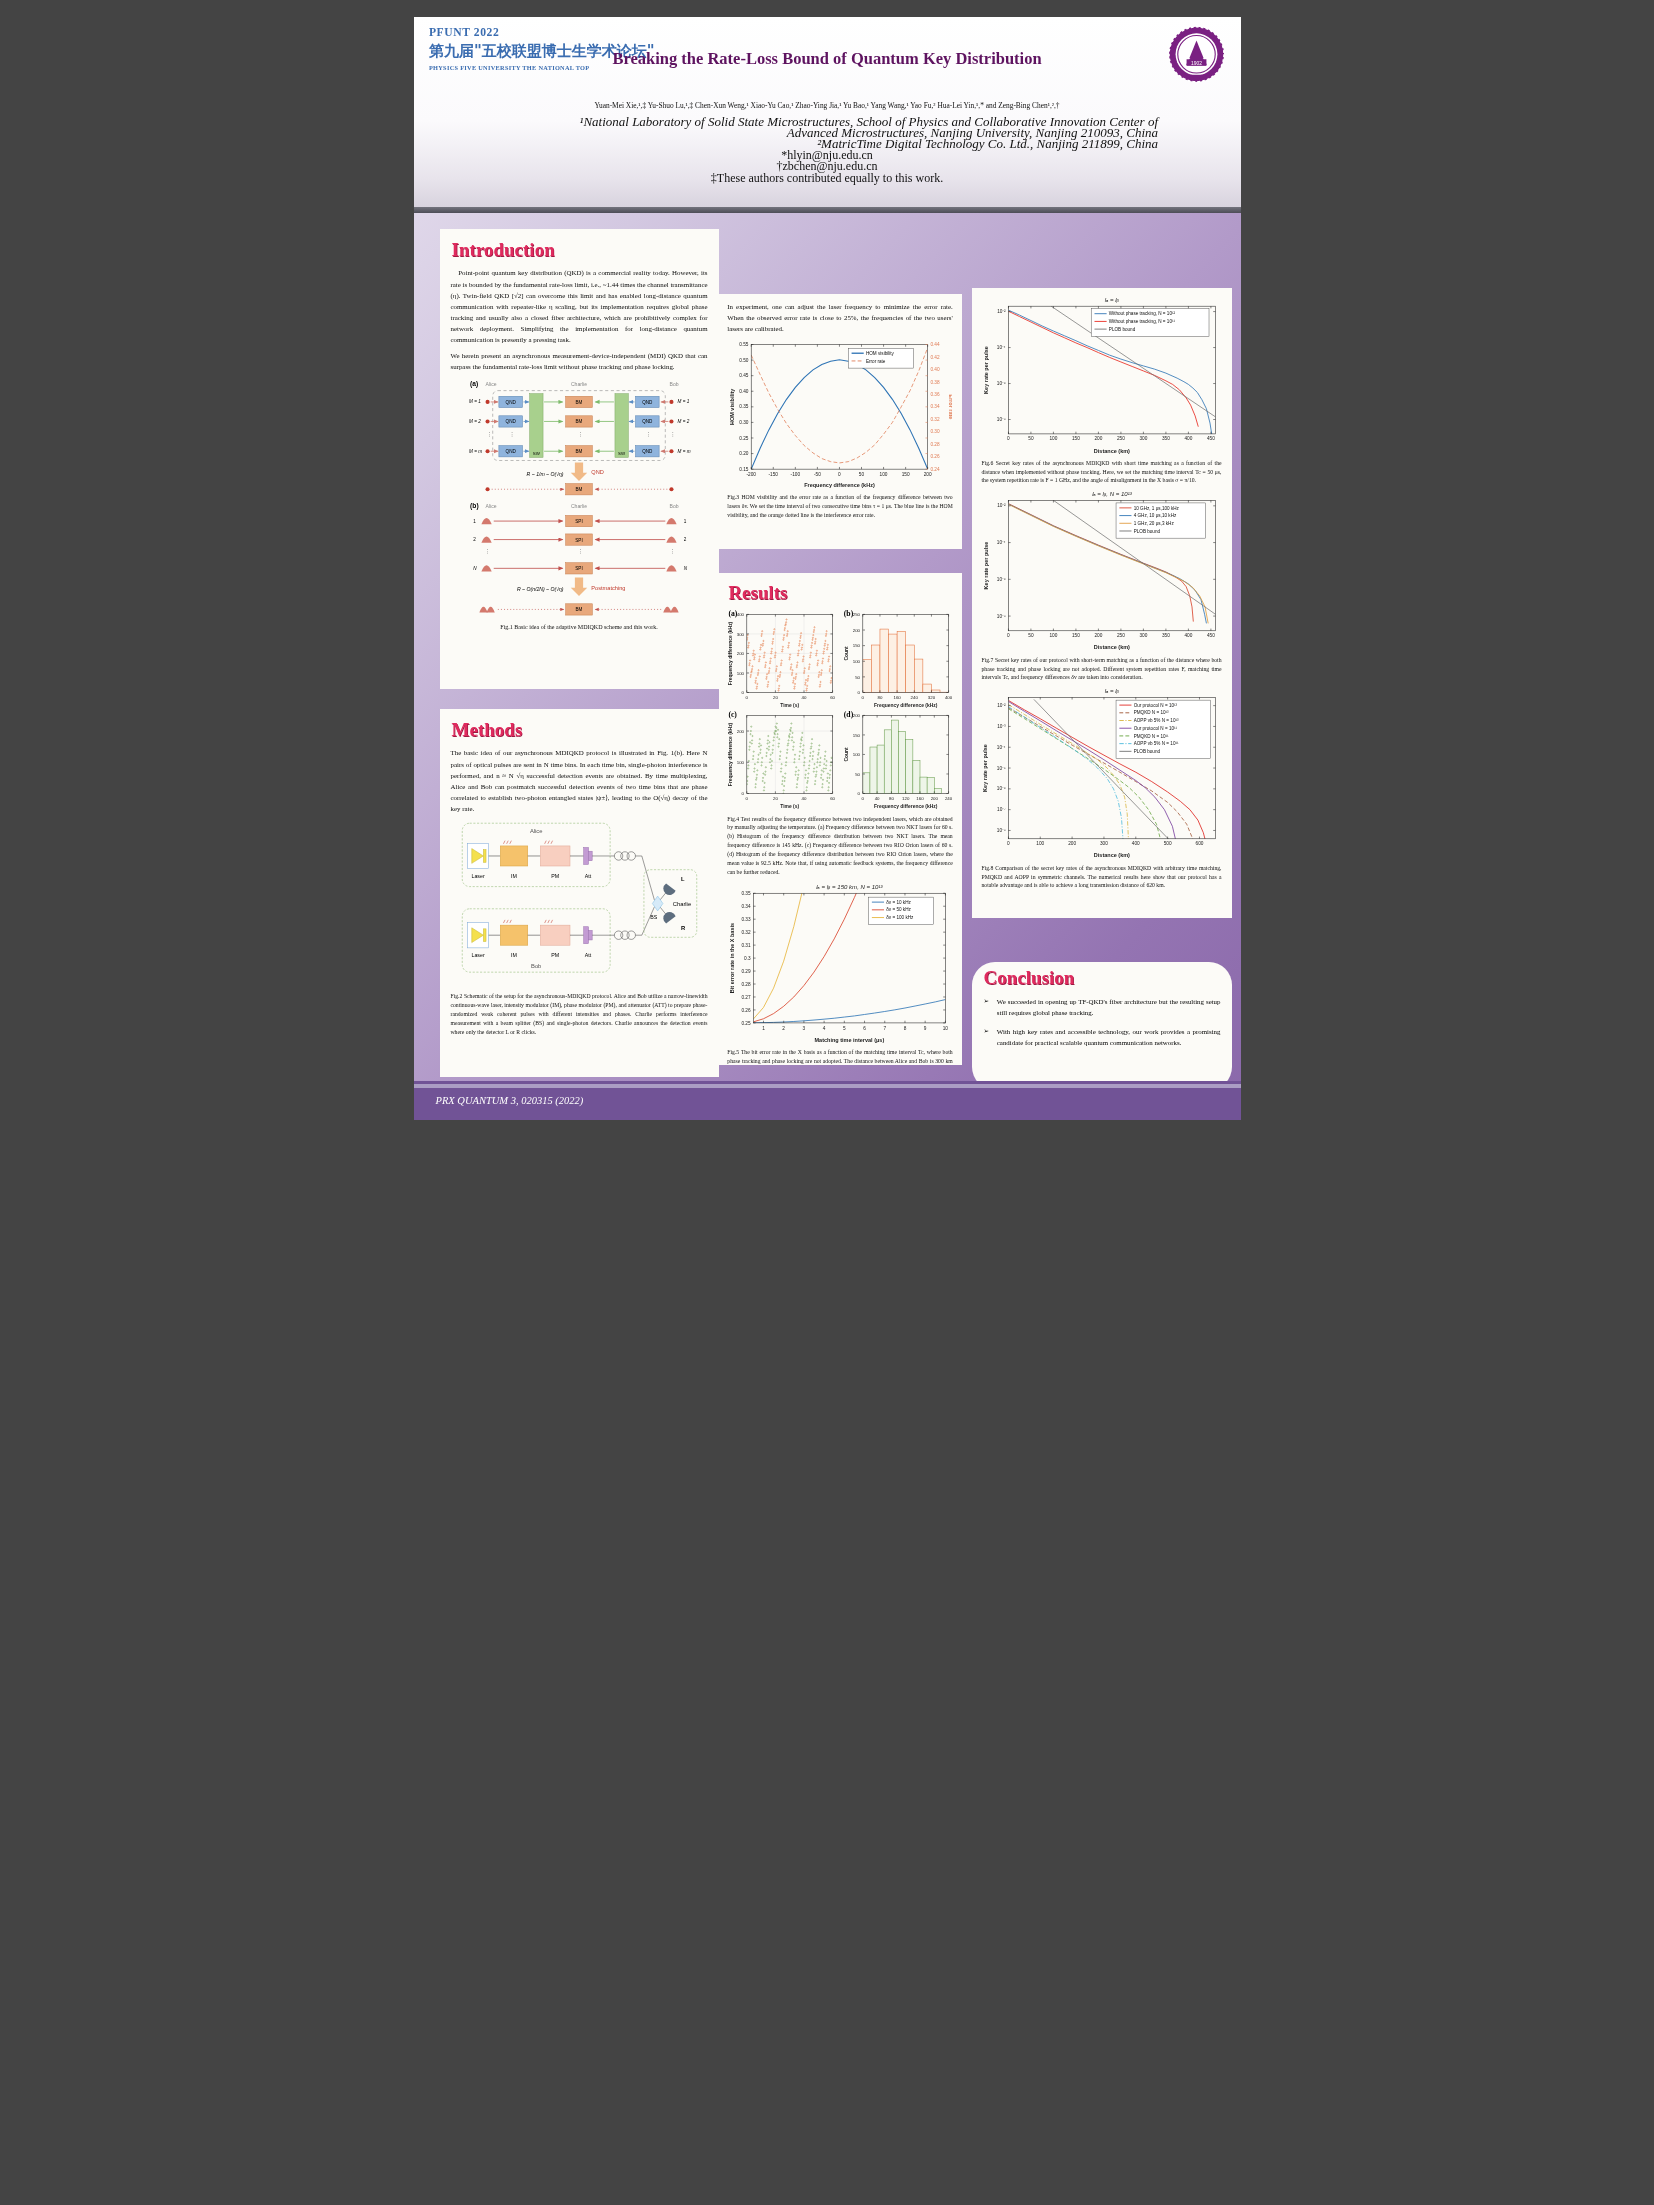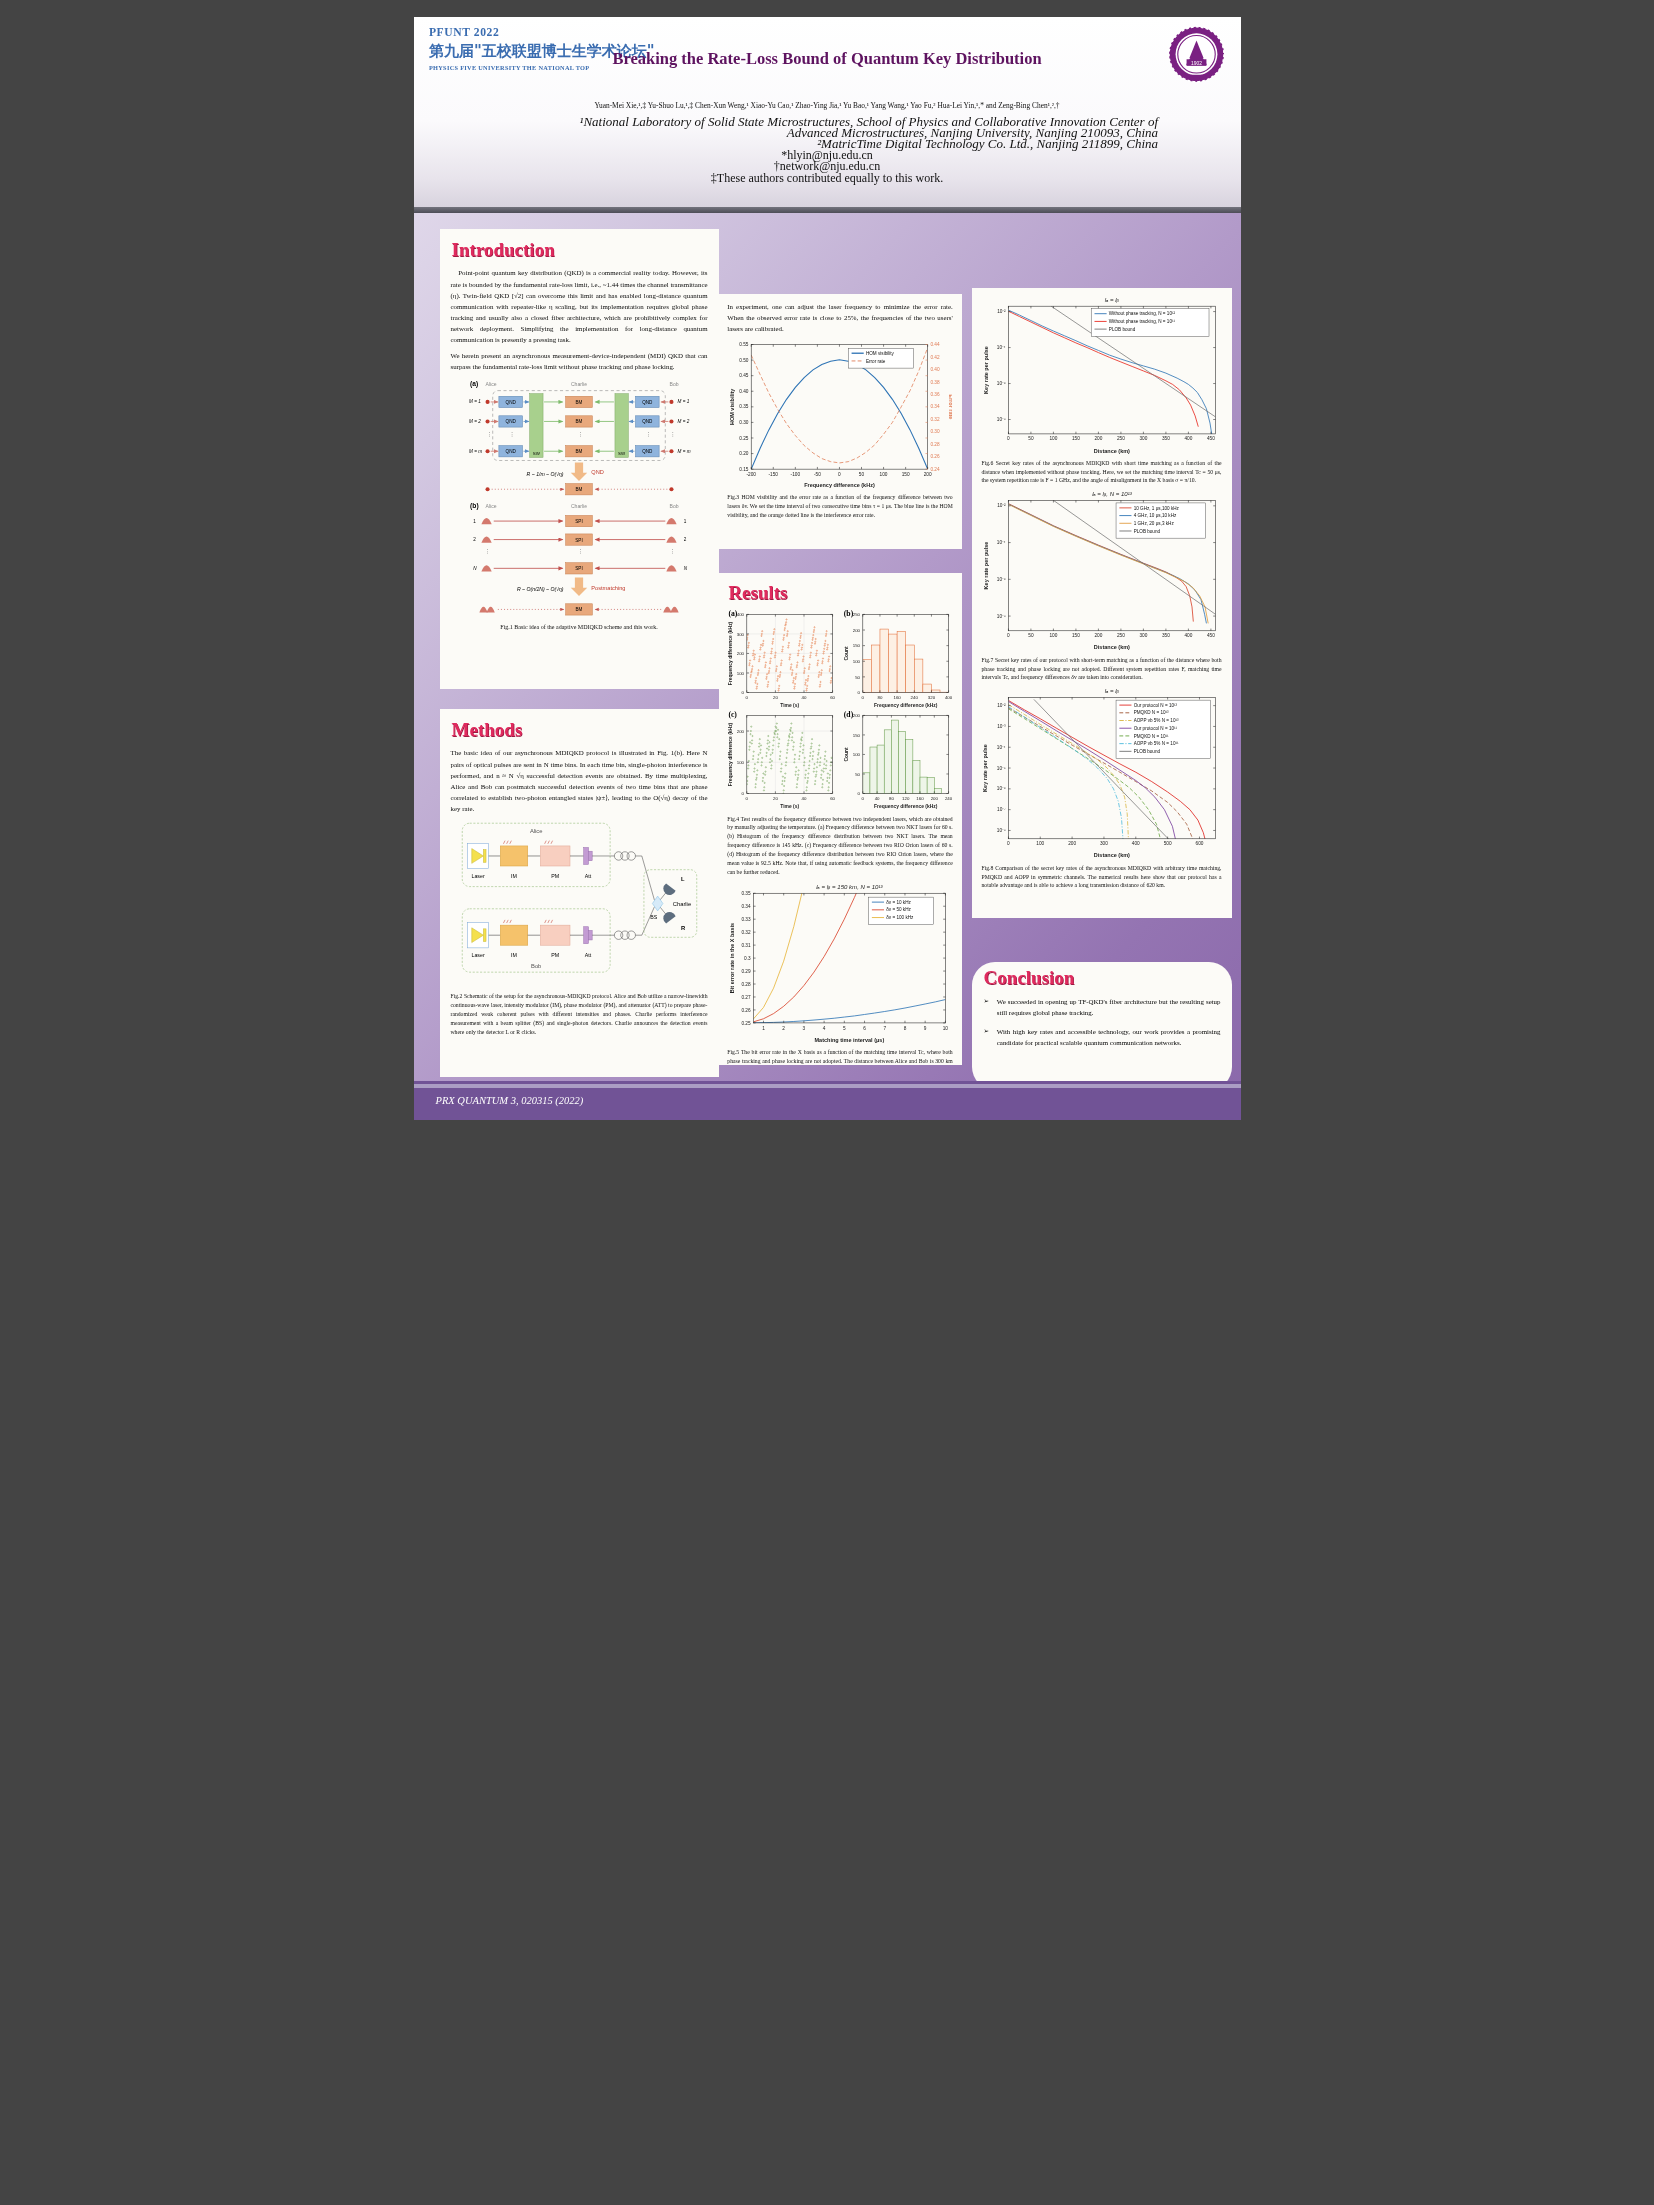--- a/index.html
+++ b/index.html
@@ -81,21 +81,21 @@
       </svg>
     </div>
     <div class="title">
       <div>Breaking the Rate-Loss Bound of Quantum Key Distribution</div>
     </div>
     <div class="authors">Yuan-Mei Xie,¹,‡ Yu-Shuo Lu,¹,‡ Chen-Xun Weng,¹ Xiao-Yu Cao,¹ Zhao-Ying Jia,¹ Yu Bao,¹ Yang Wang,¹ Yao Fu,² Hua-Lei Yin,¹,* and Zeng-Bing Chen¹,²,†</div>
     <div class="affil a1">¹National Laboratory of Solid State Microstructures, School of Physics and Collaborative Innovation Center of</div>
     <div class="affil a2">Advanced Microstructures, Nanjing University, Nanjing 210093, China</div>
     <div class="affil a3">²MatricTime Digital Technology Co. Ltd., Nanjing 211899, China</div>
     <div class="email e1">*hlyin@nju.edu.cn</div>
-    <div class="email e2">†network@nju.edu.cn</div>
+    <div class="email e2">†zbchen@nju.edu.cn</div>
     <div class="email note">‡These authors contributed equally to this work.</div>
   </div>
   <div class="header-band"></div>
 
   <div class="box box-left1">
     <h2 class="sec">Introduction</h2>
     <p class="body indent">Point-point quantum key distribution (QKD) is a commercial reality today. However, its rate is bounded by the fundamental rate-loss limit, i.e., ~1.44 times the channel transmittance (η). Twin-field QKD [√2] can overcome this limit and has enabled long-distance quantum communication with repeater-like η scaling, but its implementation requires global phase tracking and usually also a closed fiber architecture, which are prohibitively complex for network deployment. Simplifying the implementation for long-distance quantum communication is presently a pressing task.</p>
     <p class="body">We herein present an asynchronous measurement-device-independent (MDI) QKD that can surpass the fundamental rate-loss limit without phase tracking and phase locking.</p>
     <div class="figwrap">
       <svg width="226" height="242" viewBox="0 0 440 470">

